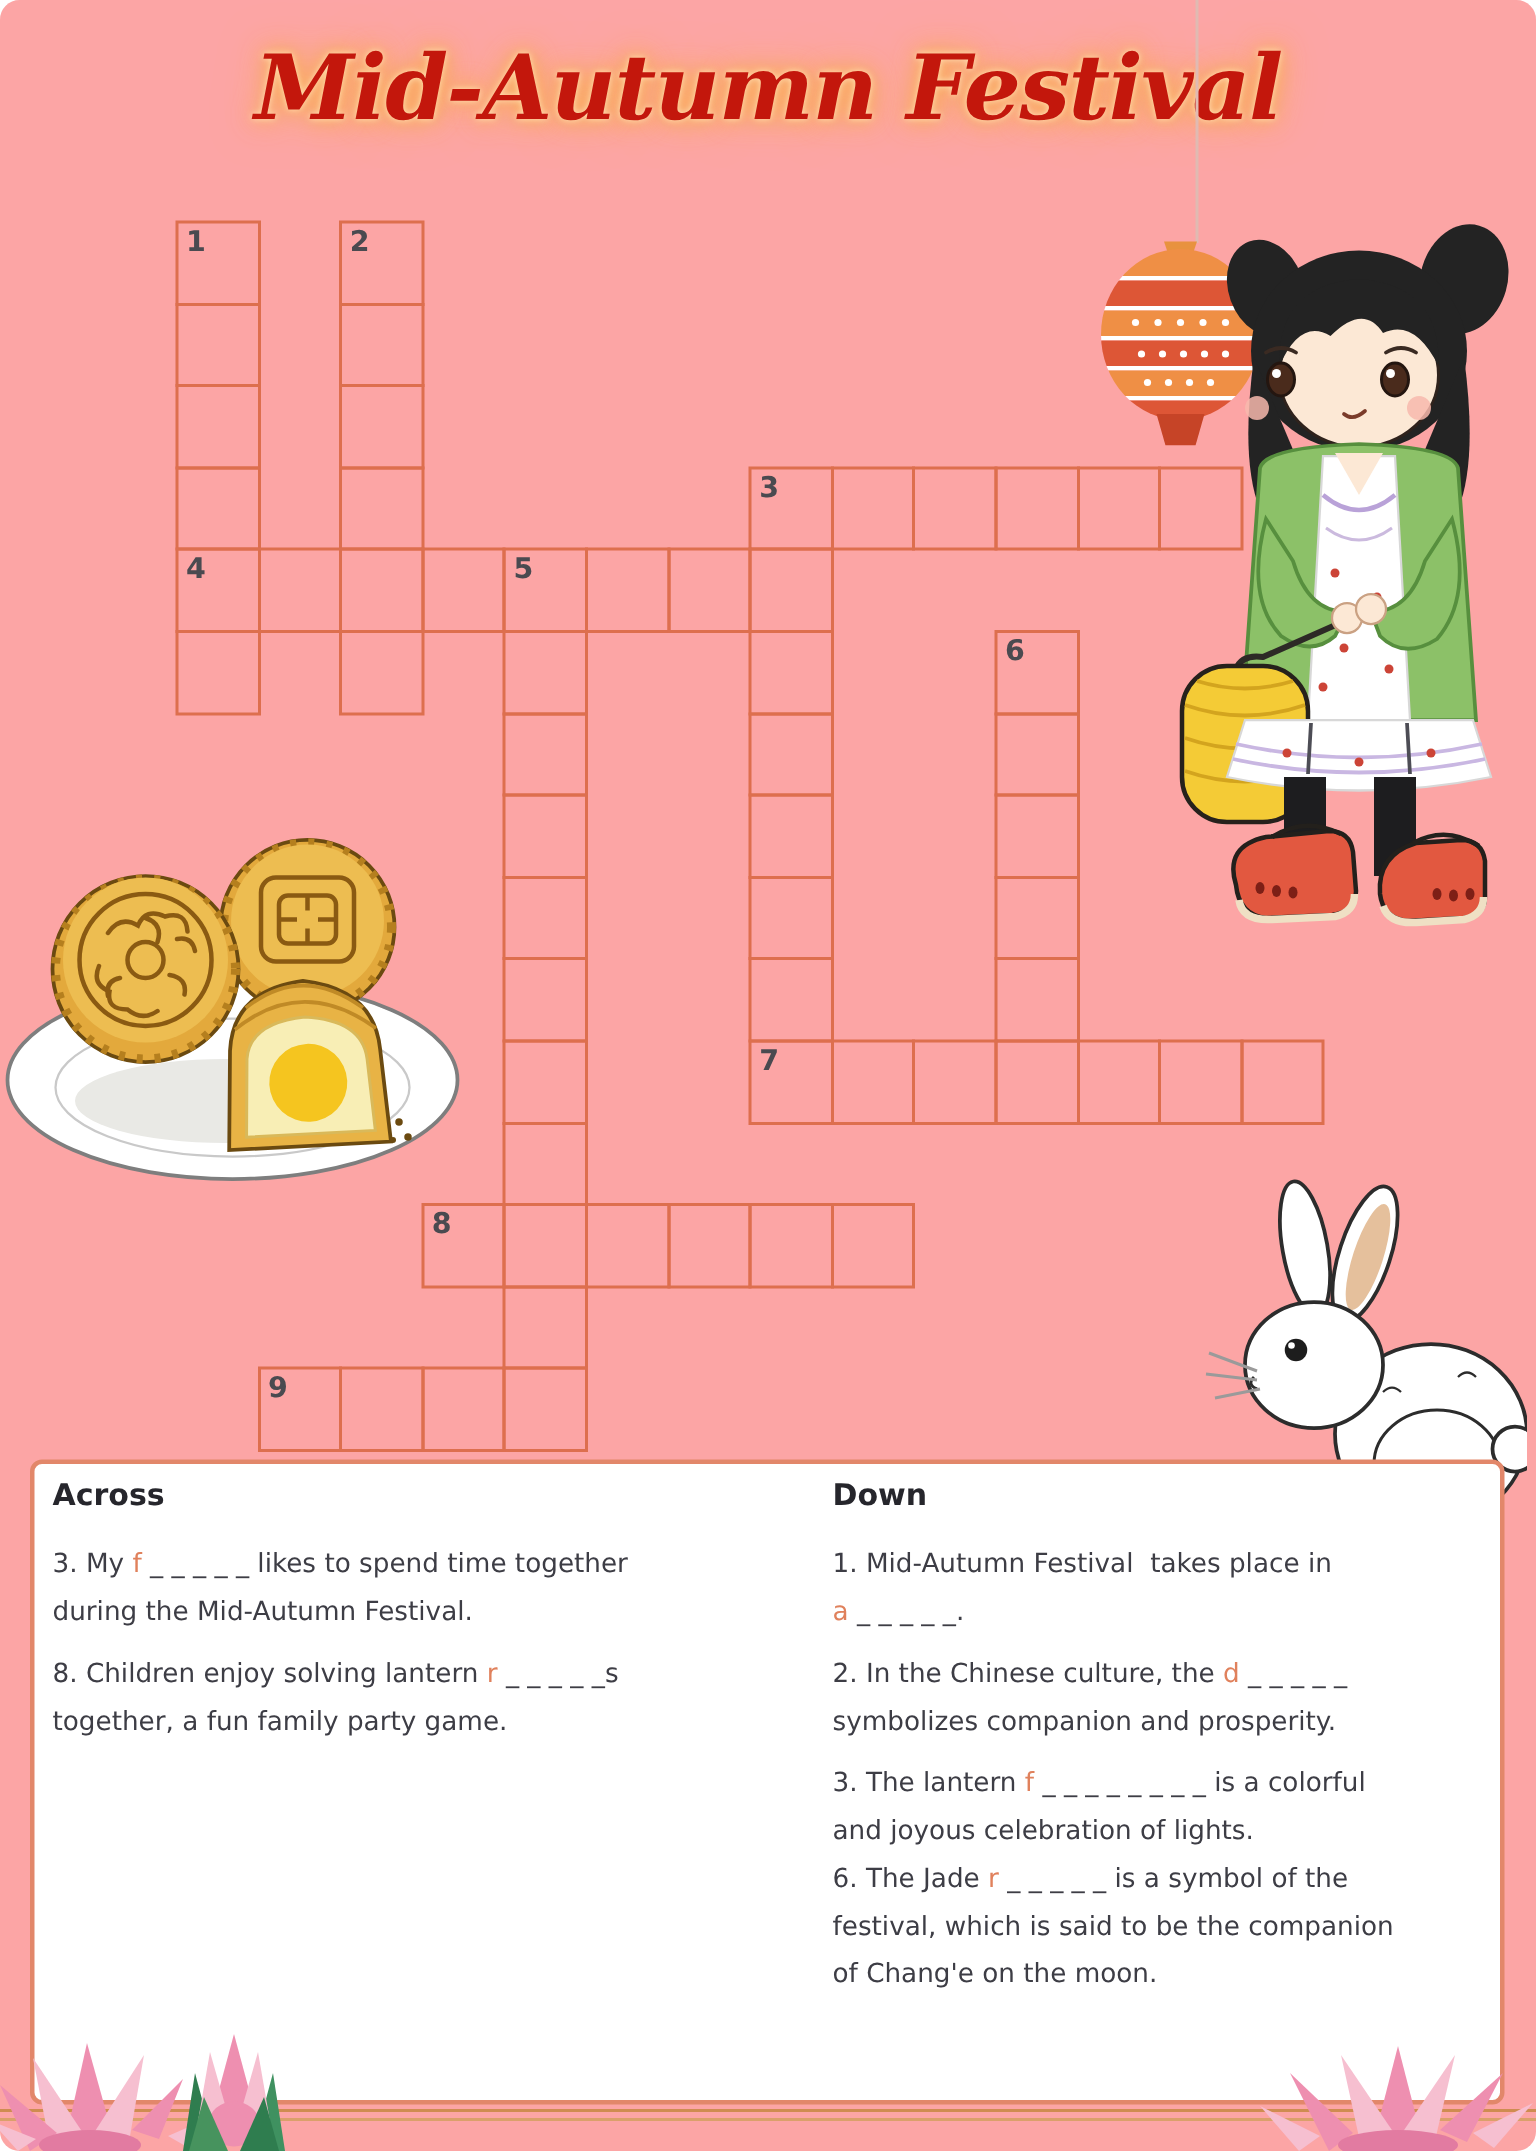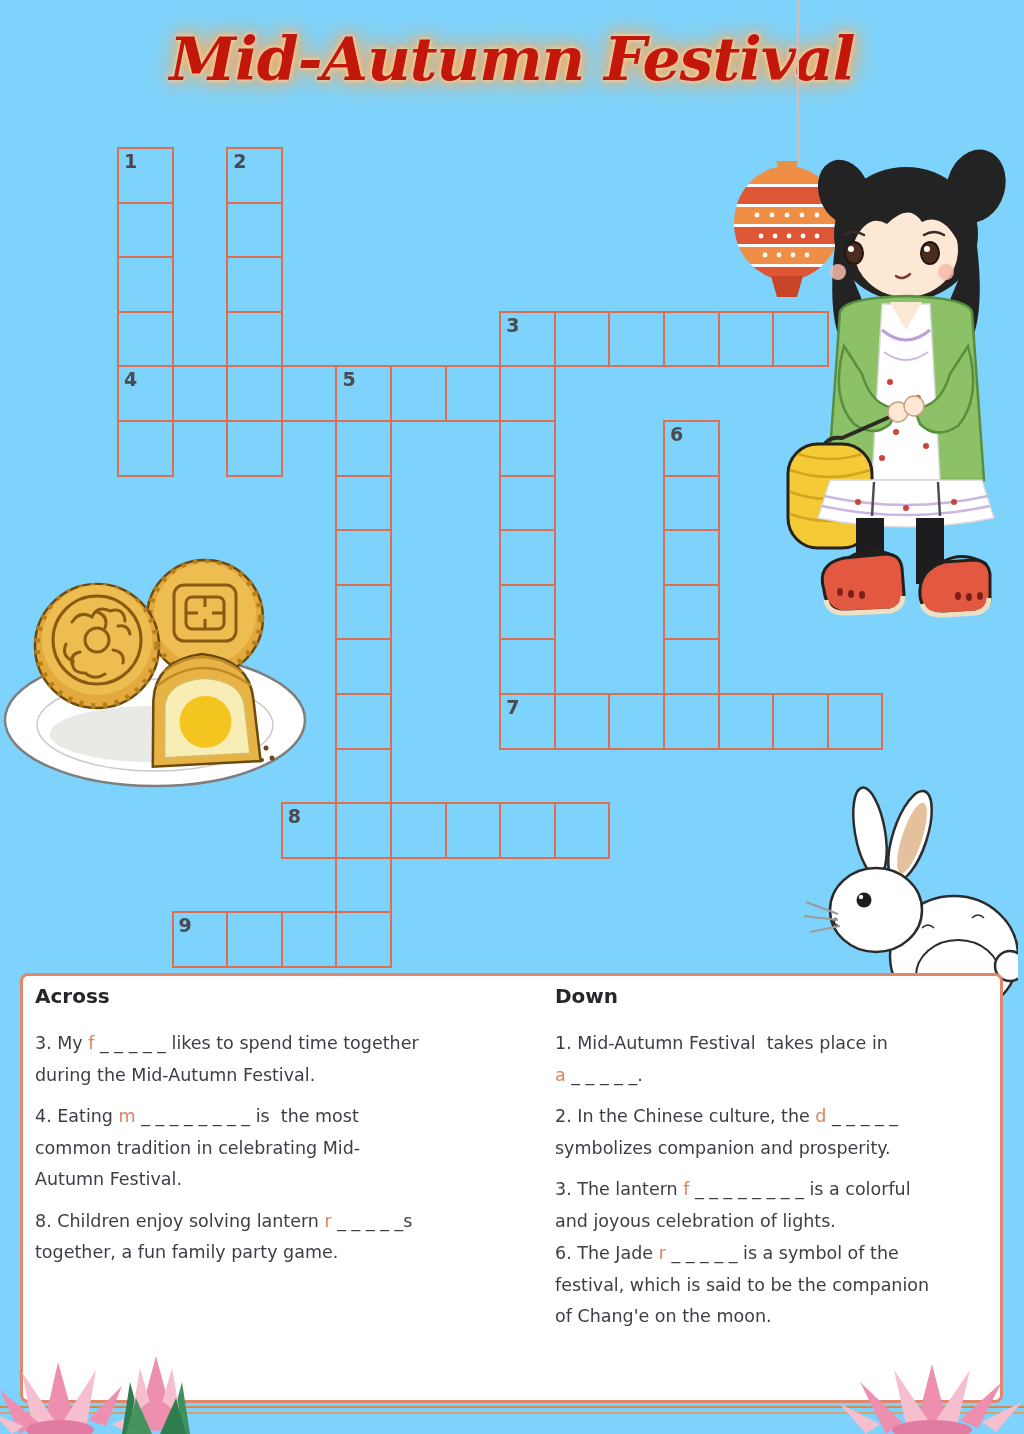--- a/index.html
+++ b/index.html
@@ -1,17 +1,17 @@
 <!DOCTYPE html>
 <html><head>
 <meta charset="utf-8">
 <style>
   html,body{margin:0;padding:0;background:#fff;}
-  .page{position:relative;width:1024px;height:1434px;background:#7dd3fc;overflow:hidden;
-        font-family:"DejaVu Sans",sans-serif;}
+  .page{position:relative;width:1024px;height:1434px;background:#fca5a5;overflow:hidden;
+        font-family:"DejaVu Sans",sans-serif;border-radius:13px;}
   
   .title{position:absolute;top:24px;left:0;width:100%;margin:0;text-align:center;
          font-family:"DejaVu Serif",serif;font-style:italic;font-weight:bold;font-size:60px;
          color:#c3170c;letter-spacing:-1px;
          text-shadow:0 0 4px #ffe3b8,0 0 10px #fbb469,0 0 18px #f9a254,0 0 30px #f9b068;}
   
   .string{position:absolute;left:797px;top:0;width:2px;height:162px;background:#e0bab2;}
   
   #grid .cell{position:absolute;box-sizing:border-box;border:2px solid #dd6f4e;background:transparent;}
   #grid .num{position:absolute;top:1px;left:5px;font-size:19px;font-weight:600;color:#4a4a50;}
@@ -292,23 +292,20 @@
   </svg>
 
   <div class="rule rule-a"></div>
   <div class="rule rule-b"></div>
 
   <div class="clue-box">
     <div class="clue-col col-across">
       <h2 class="clue-head">Across</h2>
       <p class="clue"><span>3. My </span><span class="hl">f</span><span> _ _ _ _ _ likes to spend time together
 during the Mid-Autumn Festival.</span></p>
-      <p class="clue"><span>4. Eating </span><span class="hl">m</span><span> _ _ _ _ _ _ _ _ is  the most
-common tradition in celebrating Mid-
-Autumn Festival.</span></p>
       <p class="clue tight"><span>8. Children enjoy solving lantern </span><span class="hl">r</span><span> _ _ _ _ _s
 together, a fun family party game.</span></p>
     </div>
     <div class="clue-col col-down">
       <h2 class="clue-head">Down</h2>
       <p class="clue"><span>1. Mid-Autumn Festival  takes place in
 </span><span class="hl">a</span><span> _ _ _ _ _.</span></p>
       <p class="clue"><span>2. In the Chinese culture, the </span><span class="hl">d</span><span> _ _ _ _ _
 symbolizes companion and prosperity.</span></p>
       <p class="clue tight"><span>3. The lantern </span><span class="hl">f</span><span> _ _ _ _ _ _ _ _ is a colorful

